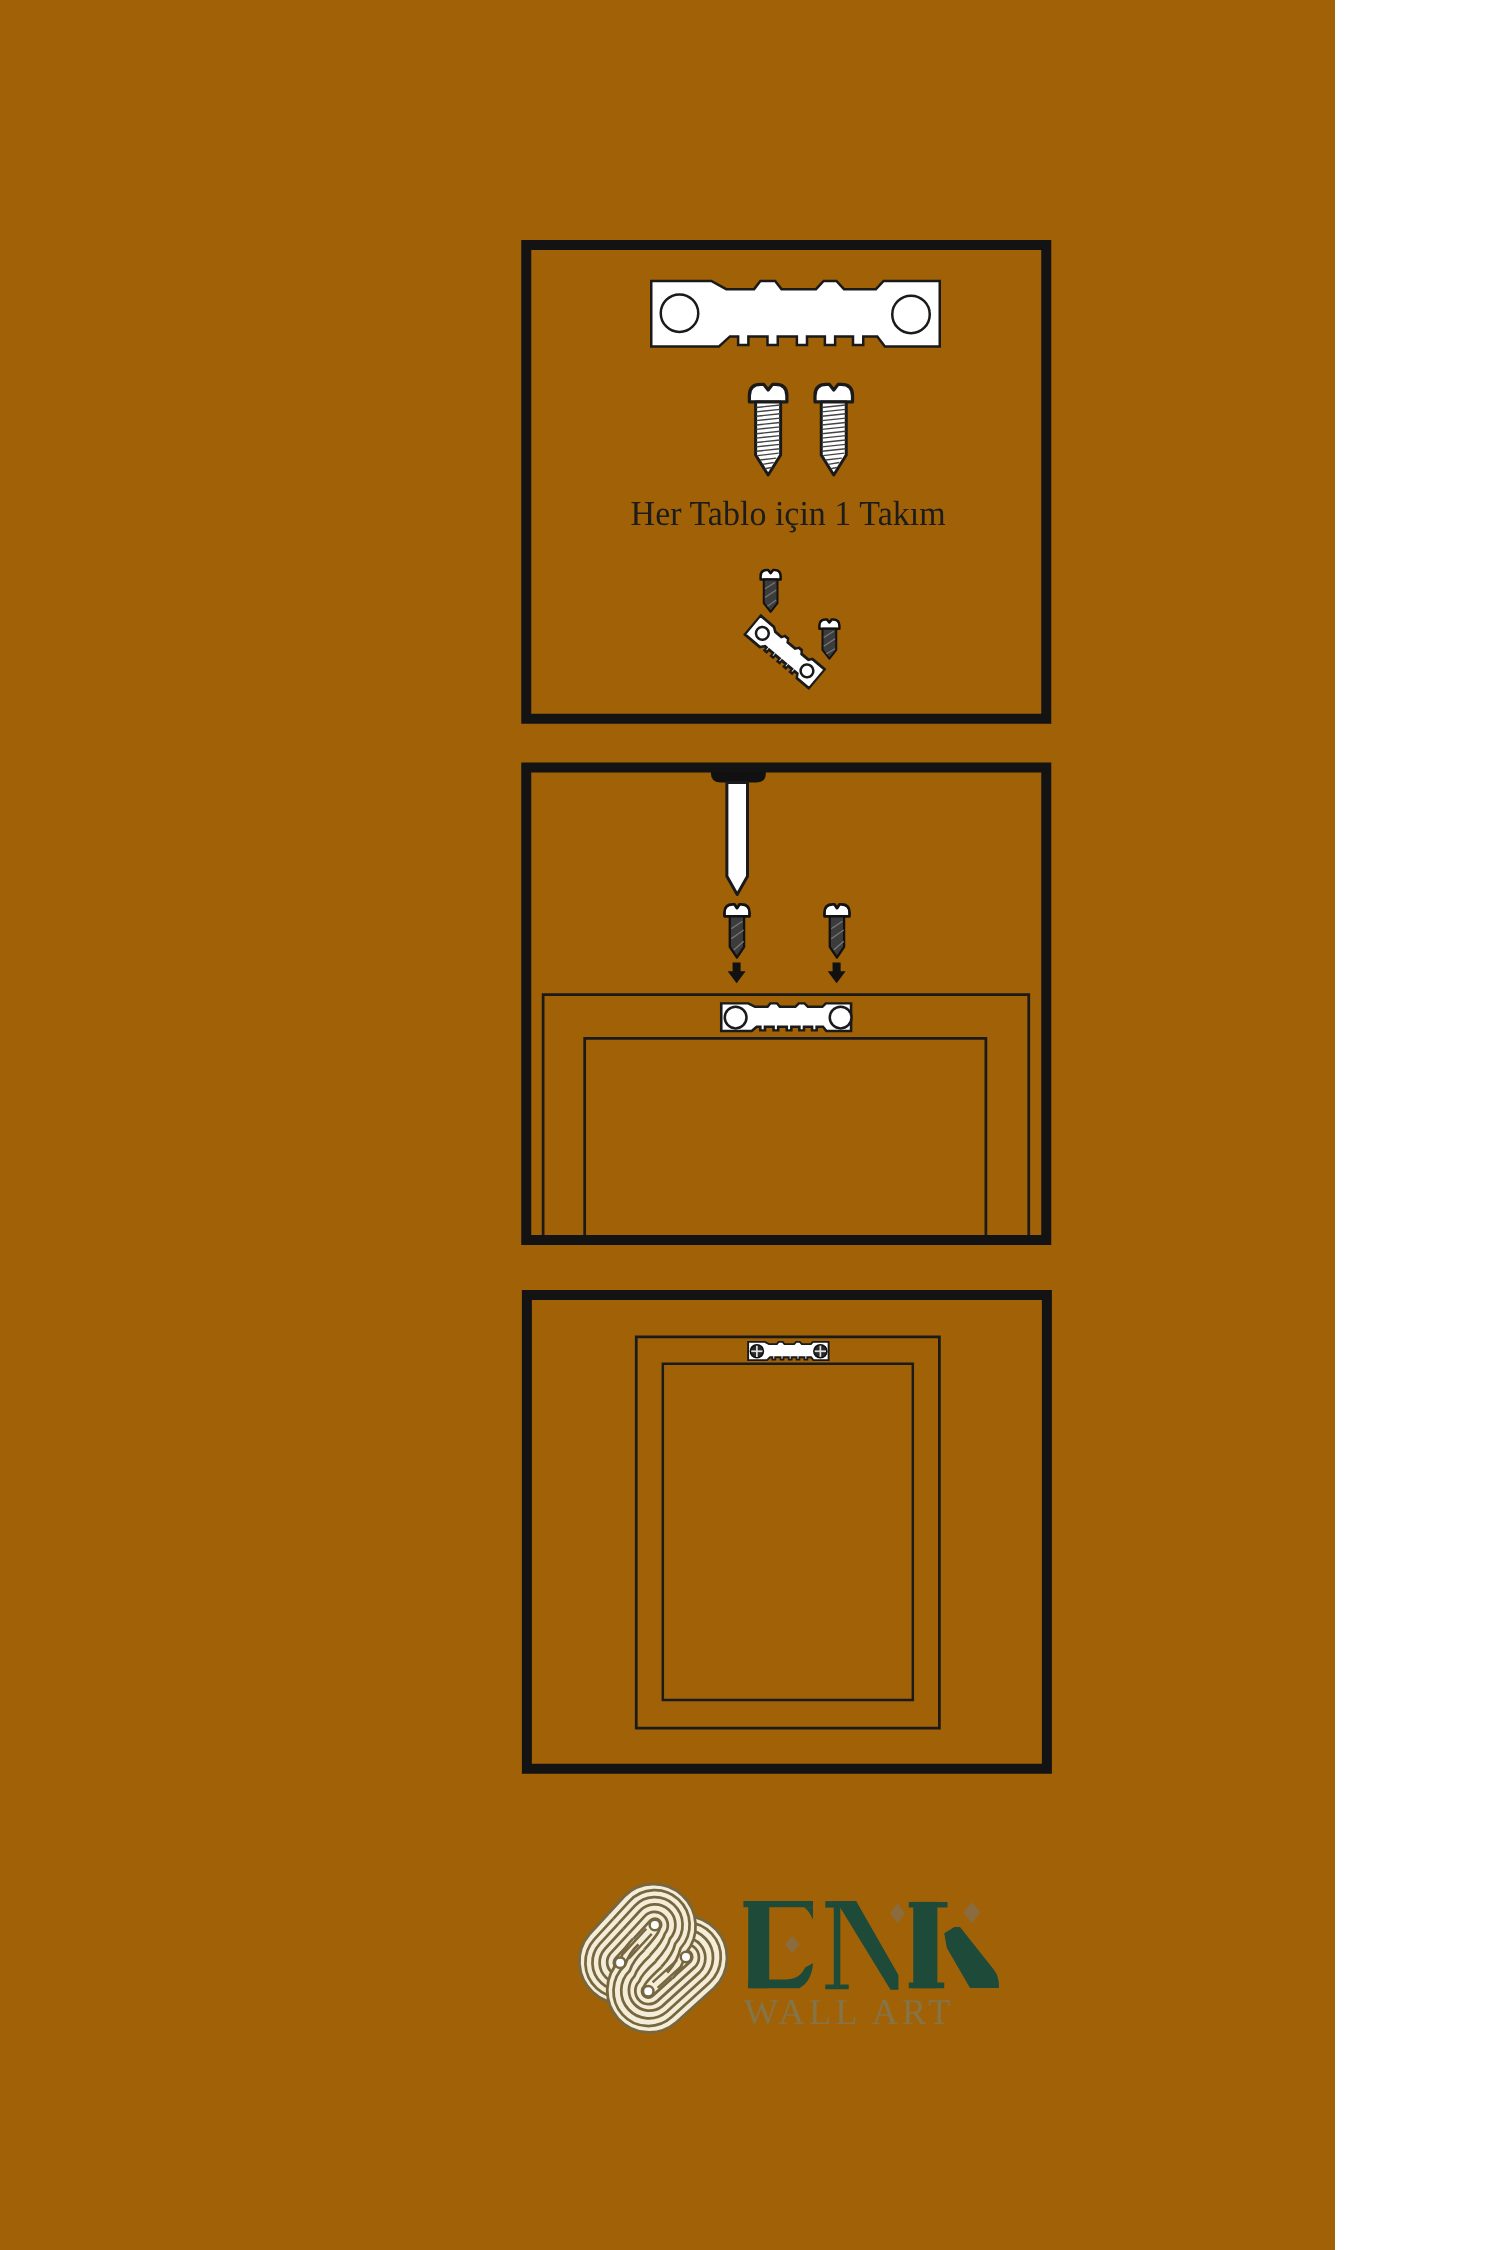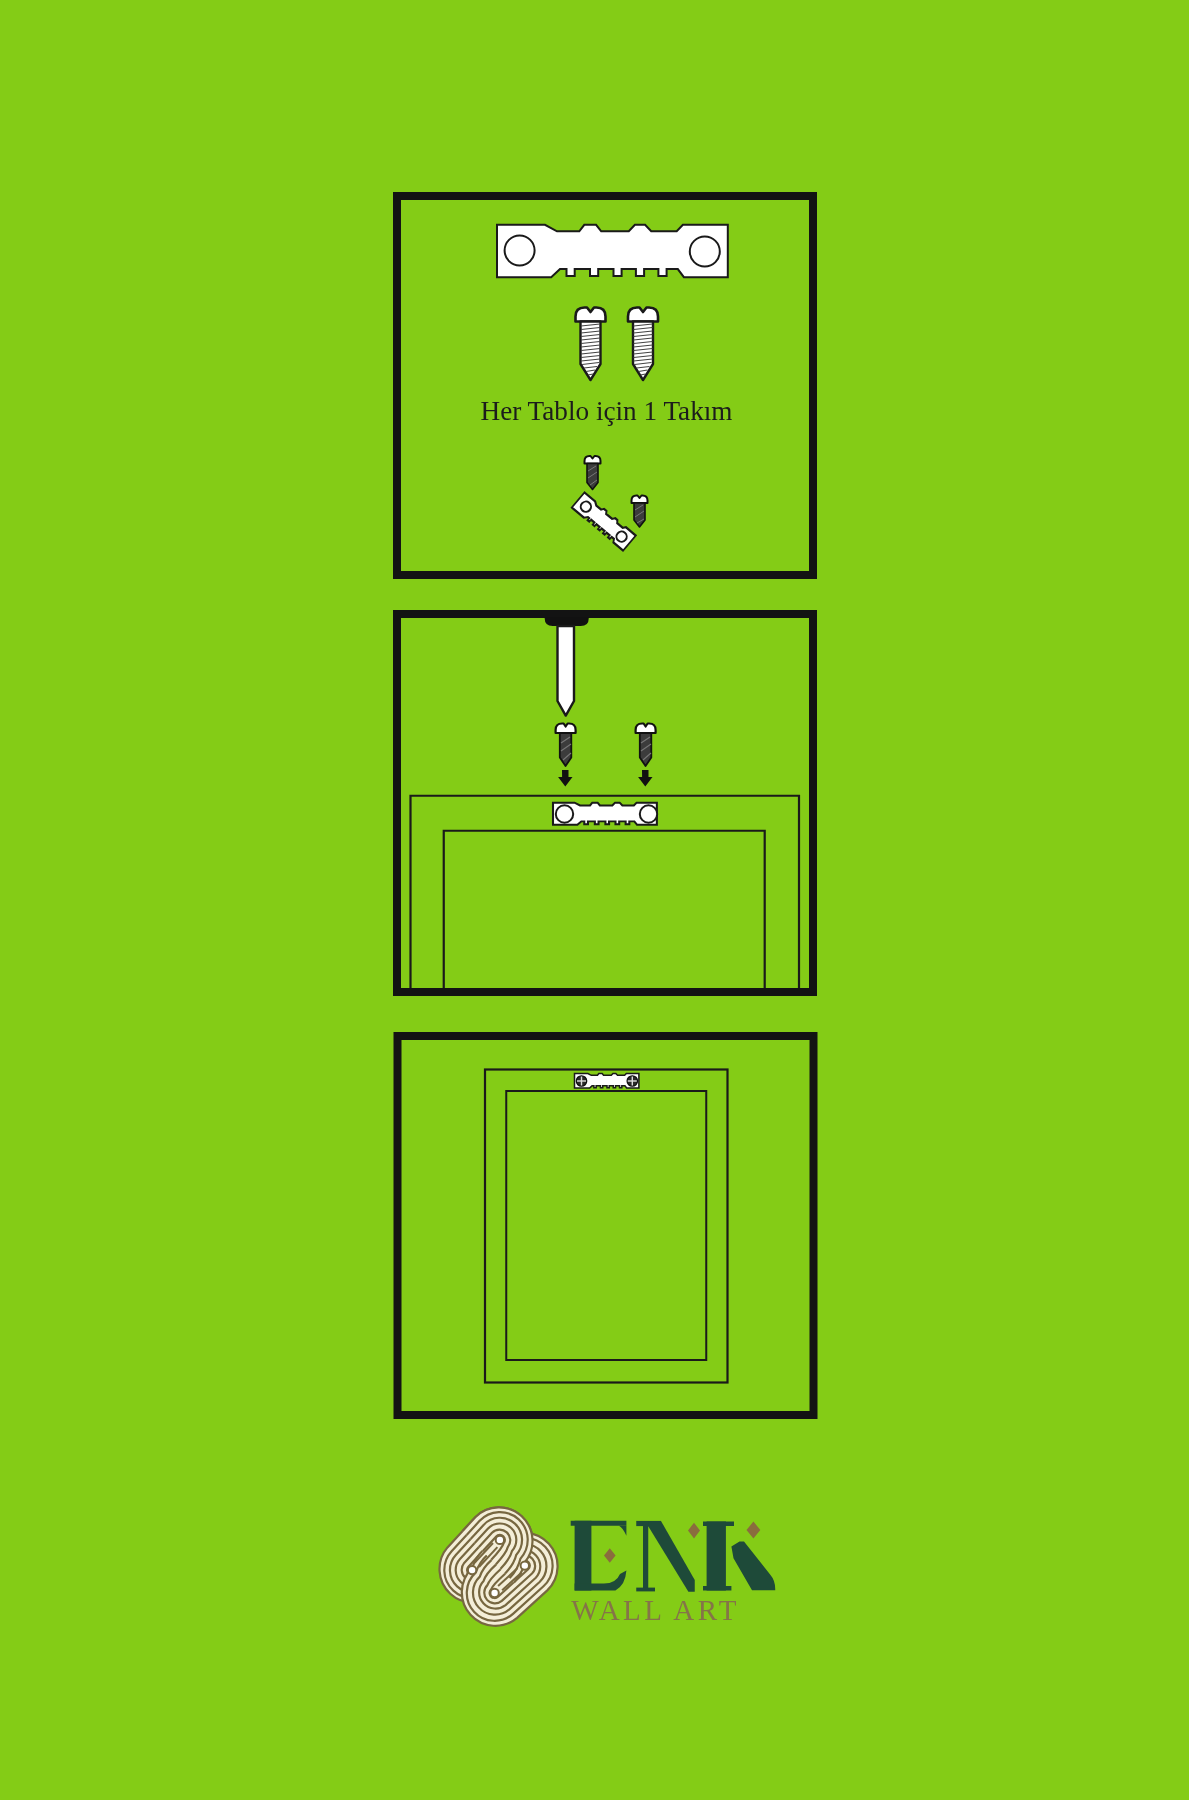--- a/index.html
+++ b/index.html
@@ -1,17 +1,17 @@
 <!DOCTYPE html>
 <html><head>
 <meta charset="utf-8">
 <style>
   html,body{margin:0;padding:0;background:#ffffff;}
-  .page{position:relative;width:1189px;height:1800px;background:#84cc16;overflow:hidden;
-        font-family:"Liberation Serif", serif;}
+  .page{position:relative;width:1044px;height:1800px;background:#a16207;overflow:hidden;
+        font-family:"Liberation Serif", serif;padding-left:24px;}
 </style>
 </head>
 <body>
 <div class="page">
 <svg width="1200" height="1800" viewBox="0 0 1200 1800" xmlns="http://www.w3.org/2000/svg">
 <defs>
 
   <path id="hangershape" d="M0,0 H48 L60,6.5 H82.3 L87.3,0 H99.1 L104.2,6.5 H131.8 L137.9,0 H148.1 L154.2,6.5 H179.7 L185.9,0 H230.8 V52.4 H186.9 L180.8,44.3 H169.6 V51.2 H161.4 V44.3 H147.1 V51.2 H138.9 V44.3 H124.6 V51.2 H116.5 V44.3 H101.2 V51.2 H93 V44.3 H77.7 V51.2 H69.5 V44.3 H63 L54.2,52.4 H0 Z"></path>
 </defs>
 

